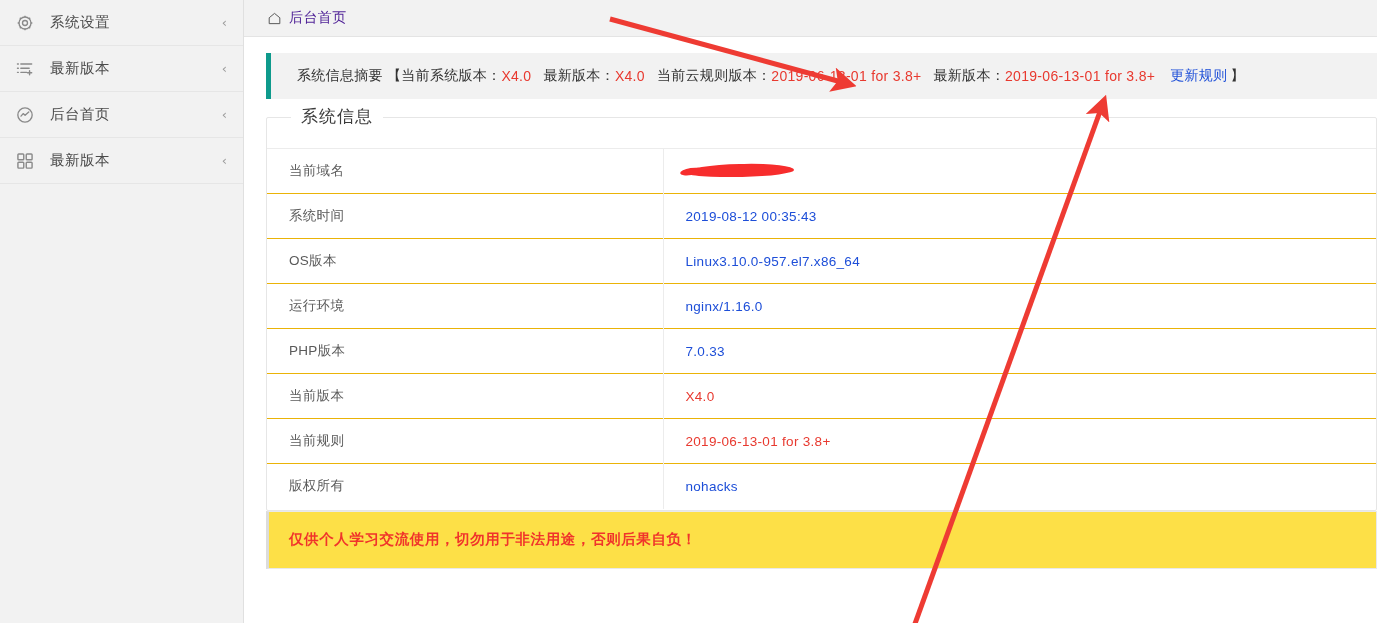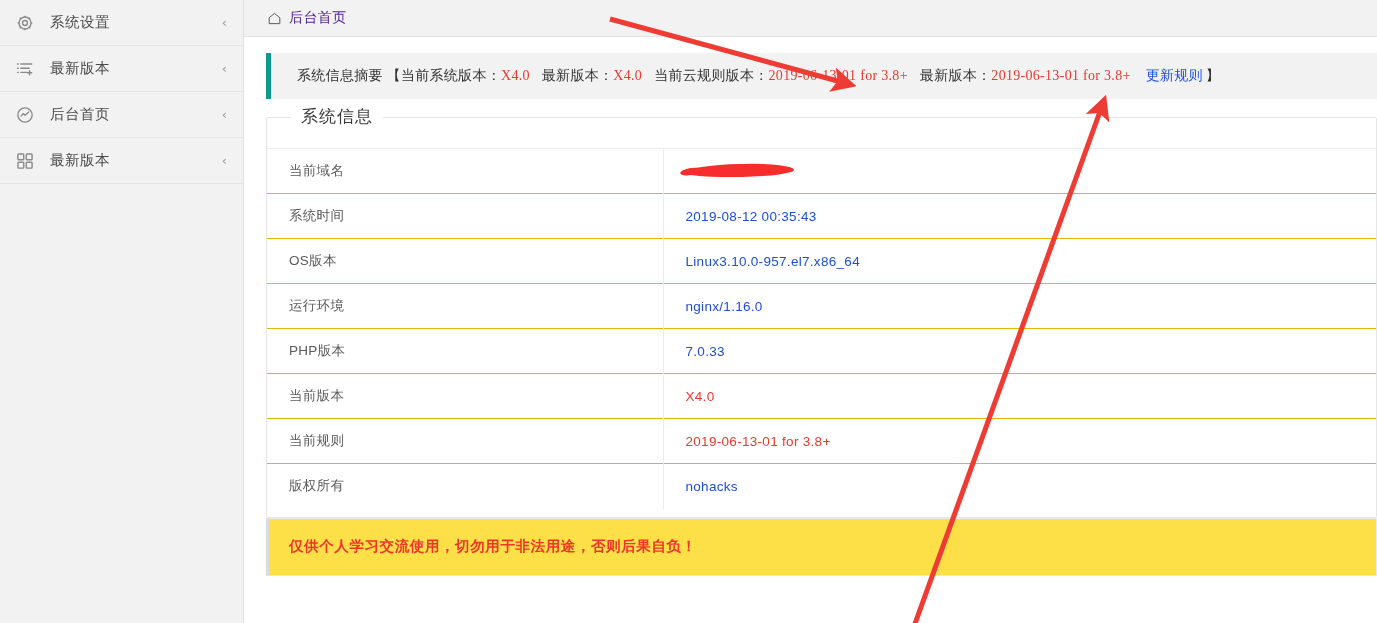--- a/index.html
+++ b/index.html
@@ -111,32 +111,31 @@
     background: #f2f2f2;
     border-left: 5px solid #0e9a8c;
     height: 46px;
     display: flex;
     align-items: center;
     padding-left: 26px;
     font-size: 14px;
     color: #333;
     letter-spacing: .3px;
     white-space: nowrap;
-    font-family: Liberation Serif, serif;
   }
   .notice .red  { color: #e8392f; }
   .notice .link { color: #1e4fd8; cursor: pointer; margin: 12px 3px; }
   .notice .sp   { display:inline-block; width: 12px; }
 
   
   .fset {
     margin: 18px 0 0 22px;
     border: 1px solid #e6e6e6;
     border-radius: 2px;
-    padding: 0 0 8px 0;
+    padding: 0 0 1px 0;
     position: relative;
     background: #fff;
   }
   .fset-legend {
     position: absolute;
     top: -15px;
     left: 24px;
     background: #fff;
     padding: 0 10px;
     font-size: 17px;

